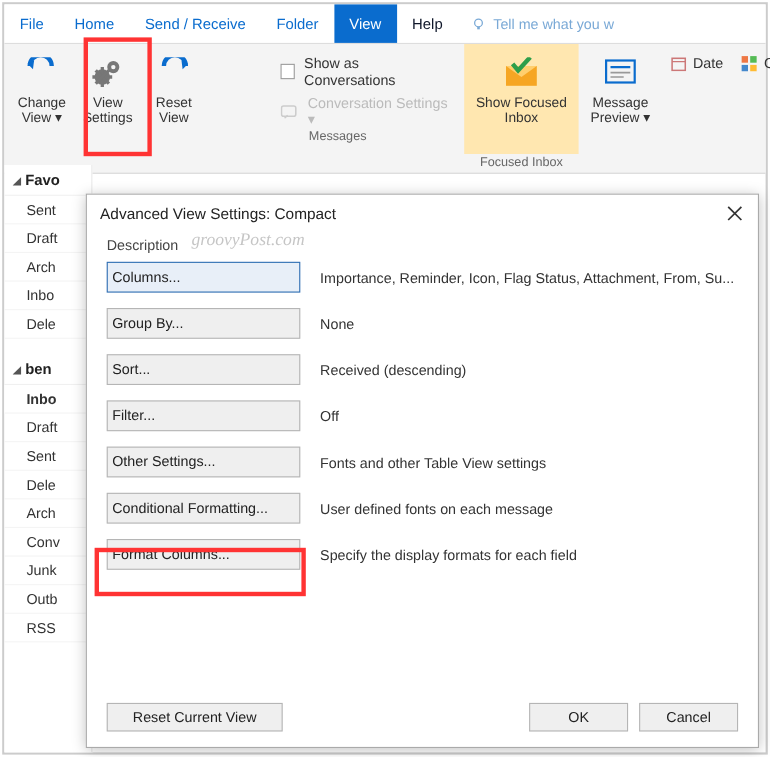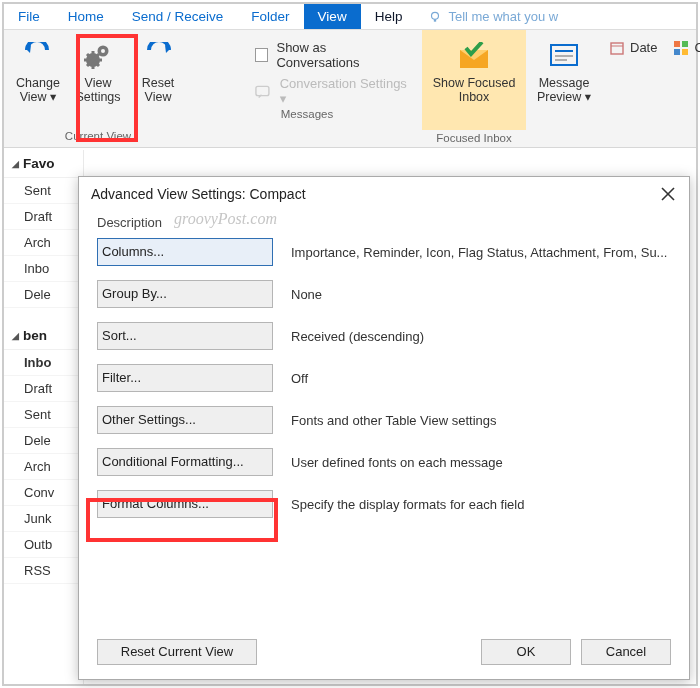--- a/index.html
+++ b/index.html
@@ -1,20 +1,20 @@
 <!DOCTYPE html>
 <html><head>
 <meta charset="utf-8">
 <style>
   * { box-sizing: border-box; }
   html, body { margin:0; padding:0; width:700px; height:688px; font-family: "Segoe UI", Arial, sans-serif; font-size:13px; color:#222; background:#fff; overflow:hidden; }
   .frame { border:2px solid #ccc; width:696px; height:684px; margin:2px; position:relative; background:#fff; }
 
   
-  .tabs { display:flex; align-items:stretch; height:26px; background:#fff; border-bottom:1px solid #ddd; }
+  .tabs { display:flex; align-items:stretch; height:36px; background:#fff; border-bottom:1px solid #ddd; }
   .tab { padding:0 14px; display:flex; align-items:center; color:#0a6cce; cursor:default; font-size:13.5px; }
   .tab.active { background:#0a6cce; color:#fff; }
   .tab.help { color:#0f172a; }
   .tell { display:flex; align-items:center; gap:6px; color:#7aa9d6; padding-left:12px; }
   .bulb { width:14px; height:14px; }
 
   
   .ribbon { display:flex; height:118px; background:#f4f4f4; border-bottom:1px solid #d7d7d7; }
   .group { display:flex; flex-direction:column; align-items:center; padding:4px 6px 2px; }
   .group-row { display:flex; align-items:flex-start; gap:4px; flex:1; }
@@ -120,21 +120,20 @@
         <div class="rbtn">
           <div class="ico">
               <svg width="30" height="30" viewBox="0 0 30 30">
                 <path d="M26 8 A10 10 0 0 0 6 8" fill="none" stroke="#0a6cce" stroke-width="4"></path>
                 <polygon points="28,6 22,3 23,11" fill="#0a6cce"></polygon>
               </svg>
             </div>
           <div class="lbl"><span>Reset</span><br><span>View</span></div>
         </div>
       </div>
-      <div class="group-label">Current View</div>
     </div>
     <div class="vsep"></div>
 
     <div class="group" style="width:230px;">
       <div class="msgs-col">
         <div class="chkrow">
           <div class="chkbox"></div>
           <span>Show as Conversations</span>
         </div>
         <div class="chkrow disabled">

